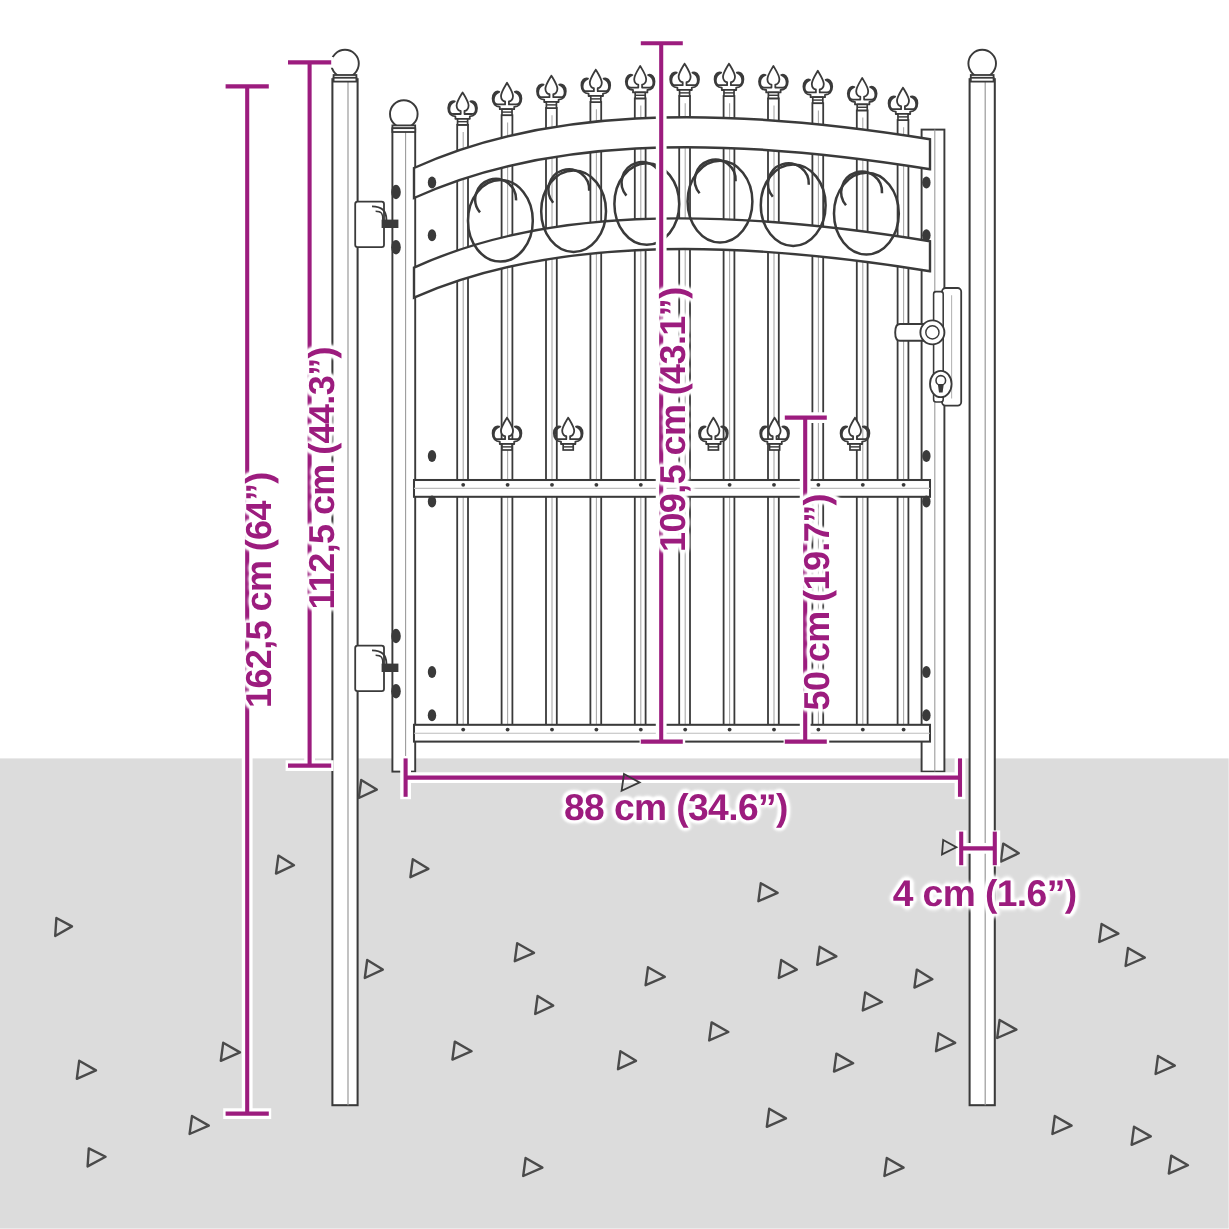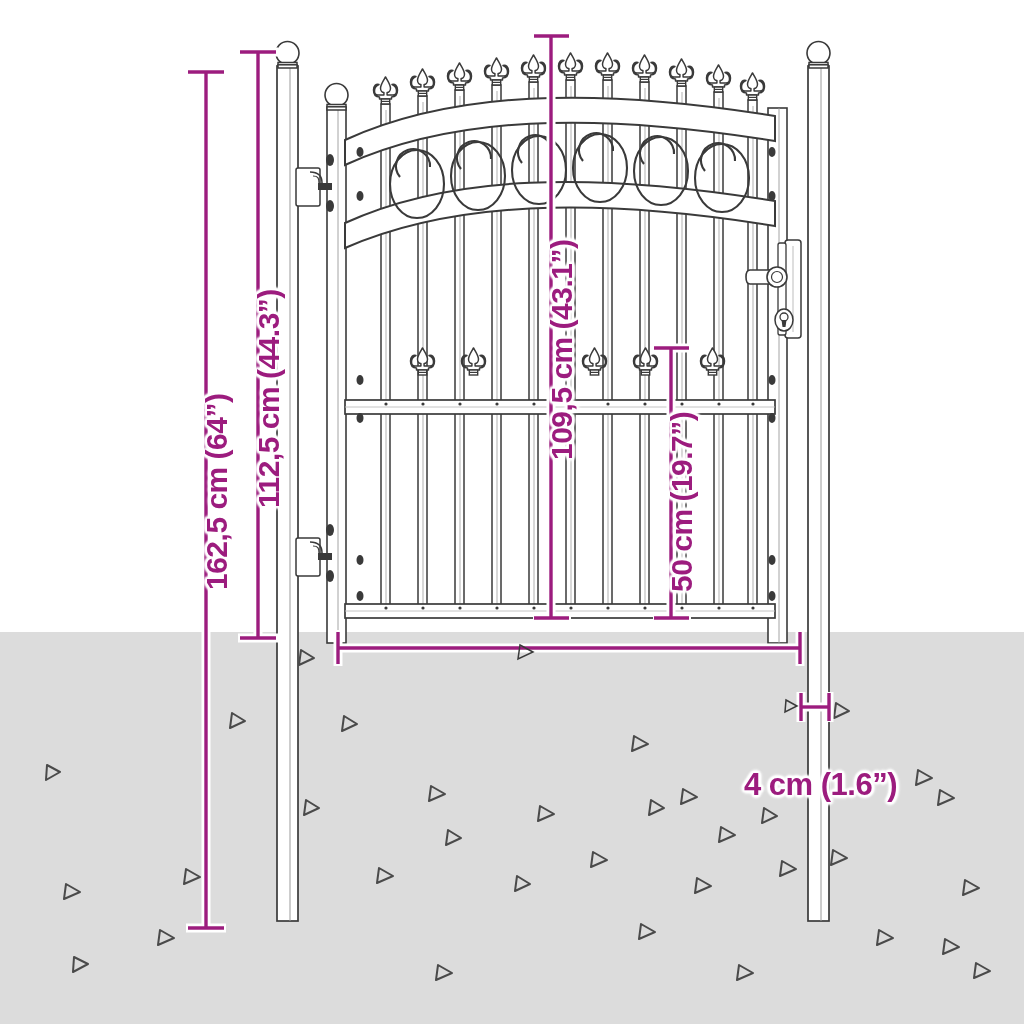--- a/index.html
+++ b/index.html
@@ -326,16 +326,17 @@
   </svg>
 
   <div class="dimtext vtext" style="left:200px;top:590px;font-size:30px;">162,5 cm (64”)</div>
 
   <div class="dimtext vtext" style="left:252px;top:508px;font-size:30px;">112,5 cm (44.3”)</div>
 
   <div class="dimtext vtext" style="left:545px;top:460px;font-size:30px;">109,5 cm (43.1”)</div>
 
   <div class="dimtext vtext" style="left:665px;top:592px;font-size:30px;">50 cm (19.7”)</div>
 
-
-  <div class="dimtext" style="left:744px;top:727px;font-size:31px;margin-top:40px;">4 cm (1.6”)</div>
+  <div class="dimtext" style="left:470px;top:655px;font-size:31px;">88 cm (34.6”)</div>
+
+  <div class="dimtext" style="left:744px;top:727px;font-size:31px;">4 cm (1.6”)</div>
 
 </div>
 
 </body></html>

